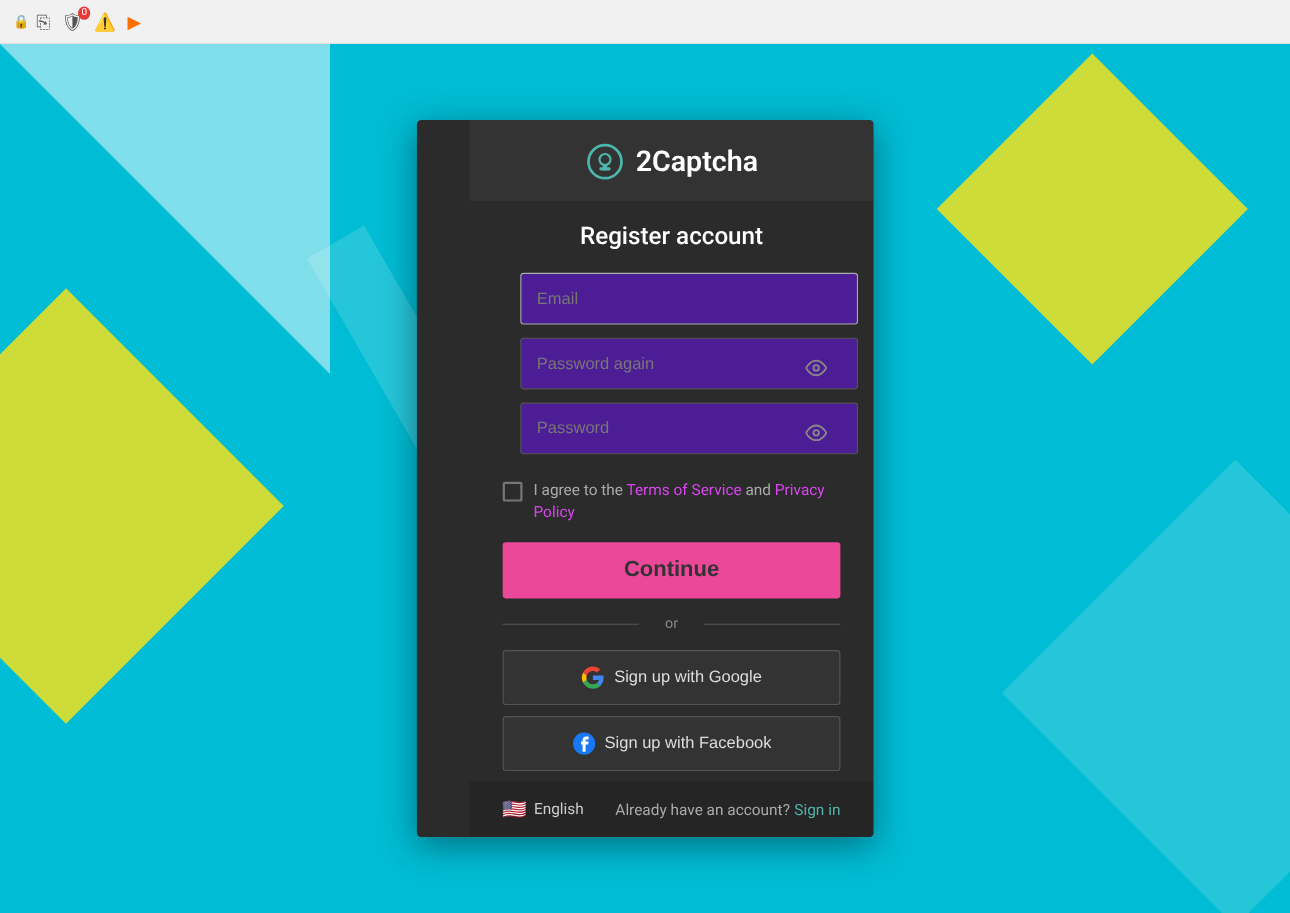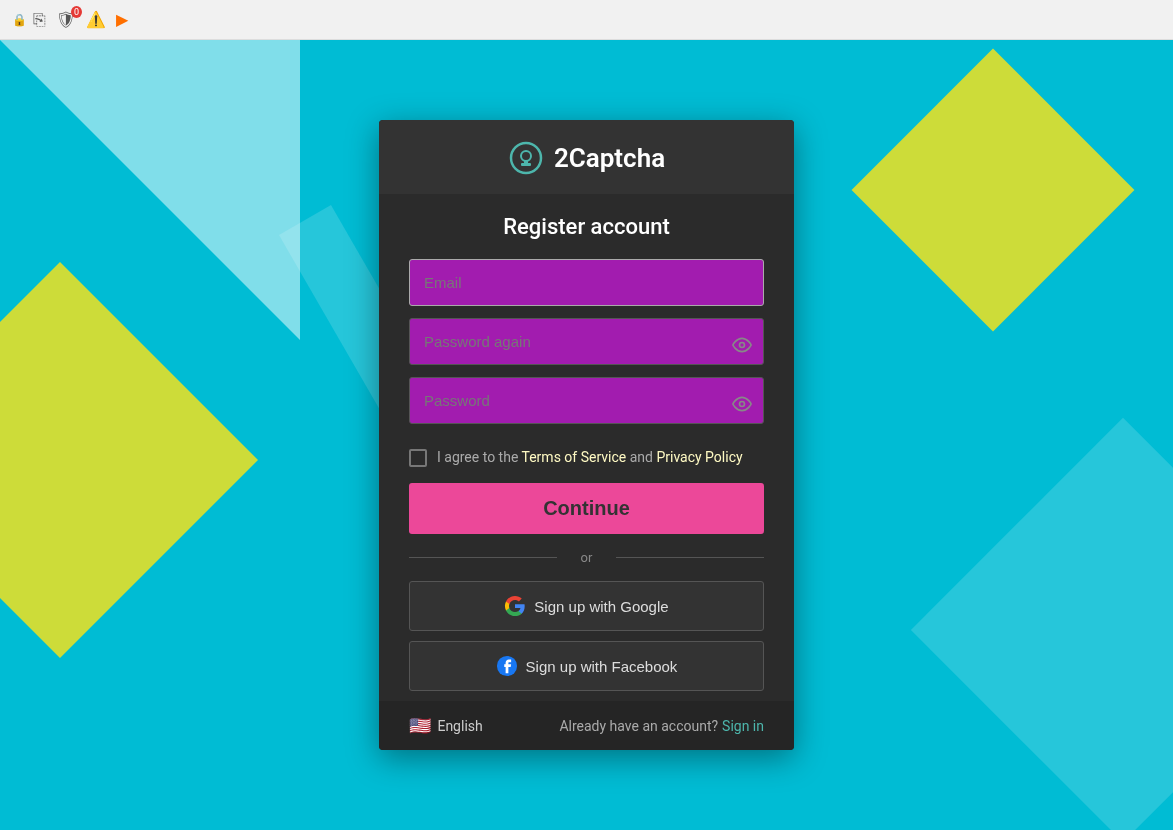--- a/index.html
+++ b/index.html
@@ -94,20 +94,21 @@
       z-index: 10;
     }
 
     
     .register-card {
       width: 415px;
       background: #2b2b2b;
       border-radius: 4px;
       overflow: hidden;
       box-shadow: 0 8px 32px rgba(0,0,0,0.4);
+      padding-left: 48px;
     }
 
     
     .card-header {
       background: #333;
       padding: 20px 0 18px;
       text-align: center;
       display: flex;
       align-items: center;
       justify-content: center;
@@ -131,28 +132,29 @@
     .register-title {
       text-align: center;
       color: #fff;
       font-size: 22px;
       font-weight: 500;
       margin-bottom: 20px;
     }
 
     .input-field {
       width: 100%;
-      background: #a21caf;
+      background: #4c1d95;
       border: 1px solid #555;
       border-radius: 3px;
       padding: 14px 44px 14px 14px;
       color: #ccc;
       font-size: 15px;
       margin-bottom: 12px;
       outline: none;
+      margin-left: 16px;
     }
     .input-field::placeholder {
       color: #777;
     }
     .input-field.focused {
       border-color: #aaa;
     }
 
     .input-wrapper {
       position: relative;
@@ -182,21 +184,21 @@
       cursor: pointer;
       appearance: none;
       border-radius: 2px;
     }
     .terms-text {
       font-size: 14px;
       color: #aaa;
       line-height: 1.4;
     }
     .terms-link {
-      color: #fef9c3;
+      color: #d946ef;
       text-decoration: none;
     }
 
     .continue-btn {
       width: 100%;
       padding: 14px;
       background: #ec4899;
       border: none;
       border-radius: 3px;
       font-size: 20px;

